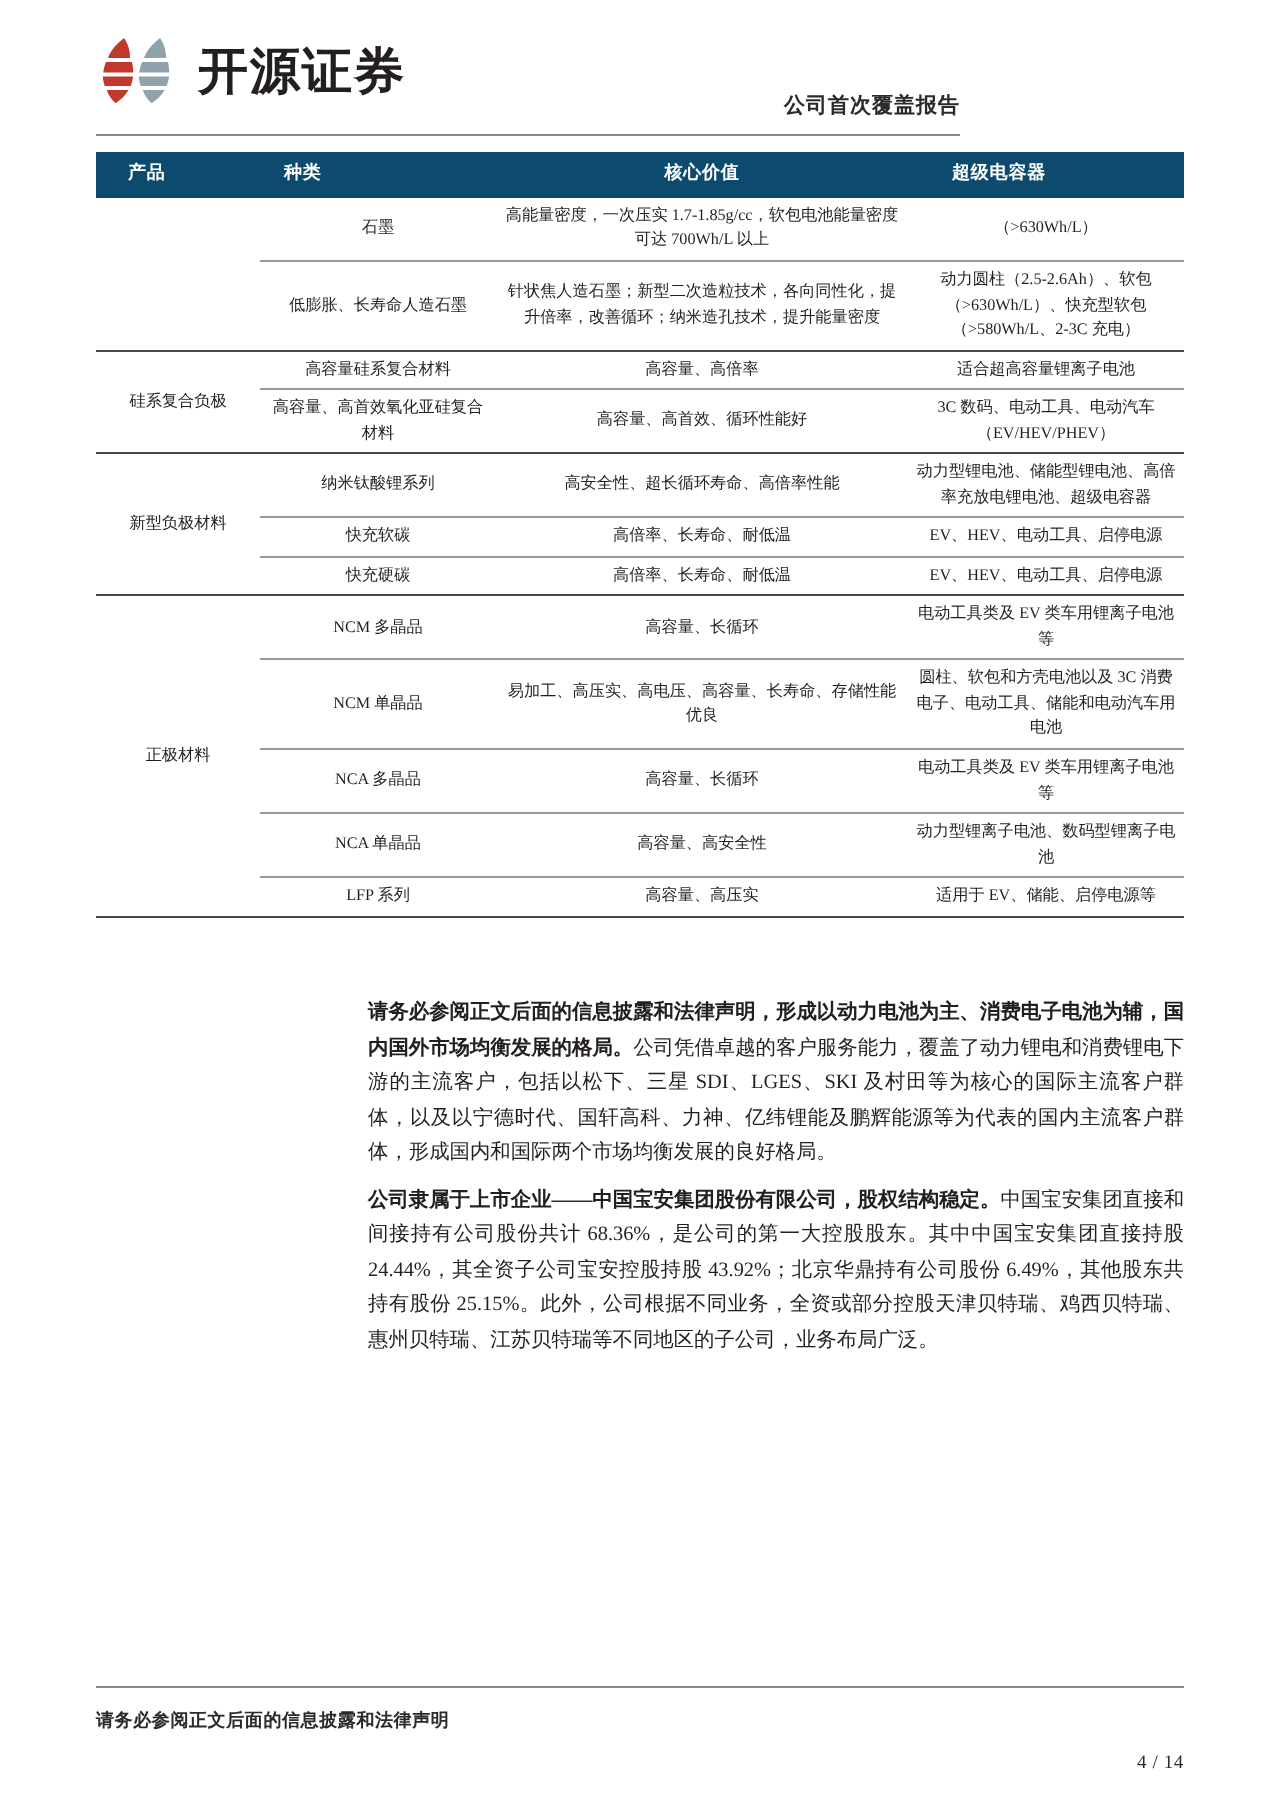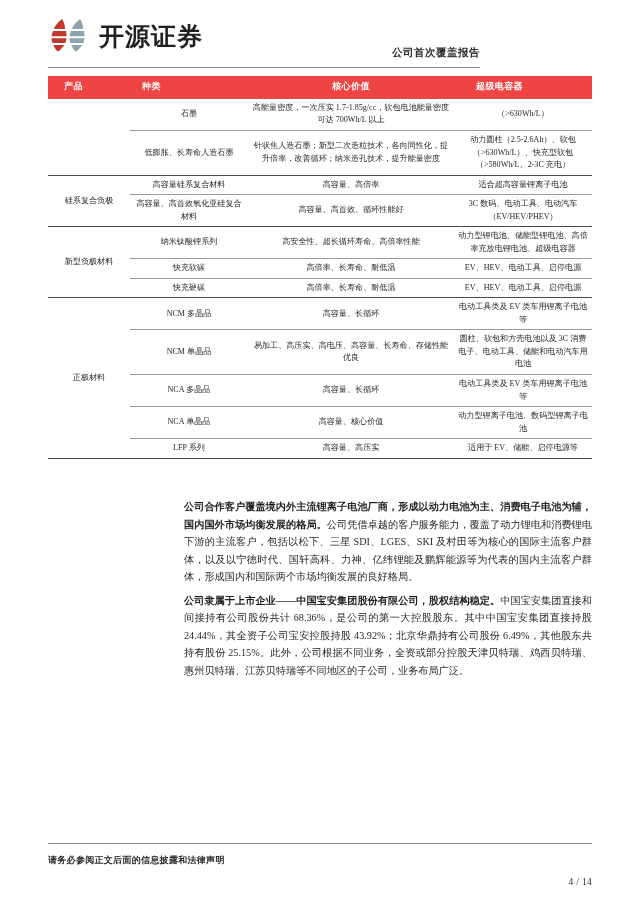--- a/index.html
+++ b/index.html
@@ -66,21 +66,21 @@
     width: 544px;
   }
   table.matrix {
     border-collapse: collapse;
     width: 544px;
     table-layout: fixed;
     font-size: 8.1px;
     line-height: 1.55;
   }
   table.matrix thead th {
-    background: #ef4444;
+    background: #0c4a6e;
     color: #ffffff;
     font-weight: bold;
     font-size: 9px;
     padding: 4px 2px 5px 2px;
     text-align: center;
     letter-spacing: 0.4px;
   }
   table.matrix thead th.c1 { text-align: left; padding-left: 16px; }
   table.matrix thead th.c2 { text-align: left; padding-left: 12px; }
   table.matrix thead th.c4 { text-align: left; padding-left: 22px; }
@@ -248,36 +248,36 @@
         <td class="sub">易加工、高压实、高电压、高容量、长寿命、存储性能优良</td>
         <td class="sub">圆柱、软包和方壳电池以及 3C 消费电子、电动工具、储能和电动汽车用电池</td>
       </tr>
       <tr class="sub-sep">
         <td class="sub">NCA 多晶品</td>
         <td class="sub">高容量、长循环</td>
         <td class="sub">电动工具类及 EV 类车用锂离子电池等</td>
       </tr>
       <tr class="sub-sep">
         <td class="sub">NCA 单晶品</td>
-        <td class="sub">高容量、核心价值</td>
+        <td class="sub">高容量、高安全性</td>
         <td class="sub">动力型锂离子电池、数码型锂离子电池</td>
       </tr>
       <tr class="sub-sep">
         <td class="sub">LFP 系列</td>
         <td class="sub">高容量、高压实</td>
         <td class="sub">适用于 EV、储能、启停电源等</td>
       </tr>
     </tbody>
   </table>
   <div class="tbl-bottom-rule">&nbsp;</div>
 </div>
 
 <div class="body-col">
   <p class="para">
-    <b>公司合作客户覆盖境内外主流锂离子电池厂商，形成以动力电池为主、消费电子电池为辅，国内国外市场均衡发展的格局。</b><span>公司凭借卓越的客户服务能力，覆盖了动力锂电和消费锂电下游的主流客户，包括以松下、三星 SDI、LGES、SKI 及村田等为核心的国际主流客户群体，以及以宁德时代、国轩高科、力神、亿纬锂能及鹏辉能源等为代表的国内主流客户群体，形成国内和国际两个市场均衡发展的良好格局。</span>
+    <b>请务必参阅正文后面的信息披露和法律声明，形成以动力电池为主、消费电子电池为辅，国内国外市场均衡发展的格局。</b><span>公司凭借卓越的客户服务能力，覆盖了动力锂电和消费锂电下游的主流客户，包括以松下、三星 SDI、LGES、SKI 及村田等为核心的国际主流客户群体，以及以宁德时代、国轩高科、力神、亿纬锂能及鹏辉能源等为代表的国内主流客户群体，形成国内和国际两个市场均衡发展的良好格局。</span>
   </p>
 
 
   <p class="para">
     <b>公司隶属于上市企业——中国宝安集团股份有限公司，股权结构稳定。</b><span>中国宝安集团直接和间接持有公司股份共计 68.36%，是公司的第一大控股股东。其中中国宝安集团直接持股 24.44%，其全资子公司宝安控股持股 43.92%；北京华鼎持有公司股份 6.49%，其他股东共持有股份 25.15%。此外，公司根据不同业务，全资或部分控股天津贝特瑞、鸡西贝特瑞、惠州贝特瑞、江苏贝特瑞等不同地区的子公司，业务布局广泛。</span>
   </p>
 </div>
 
 <div class="page-footer">
   <span>请务必参阅正文后面的信息披露和法律声明</span>

